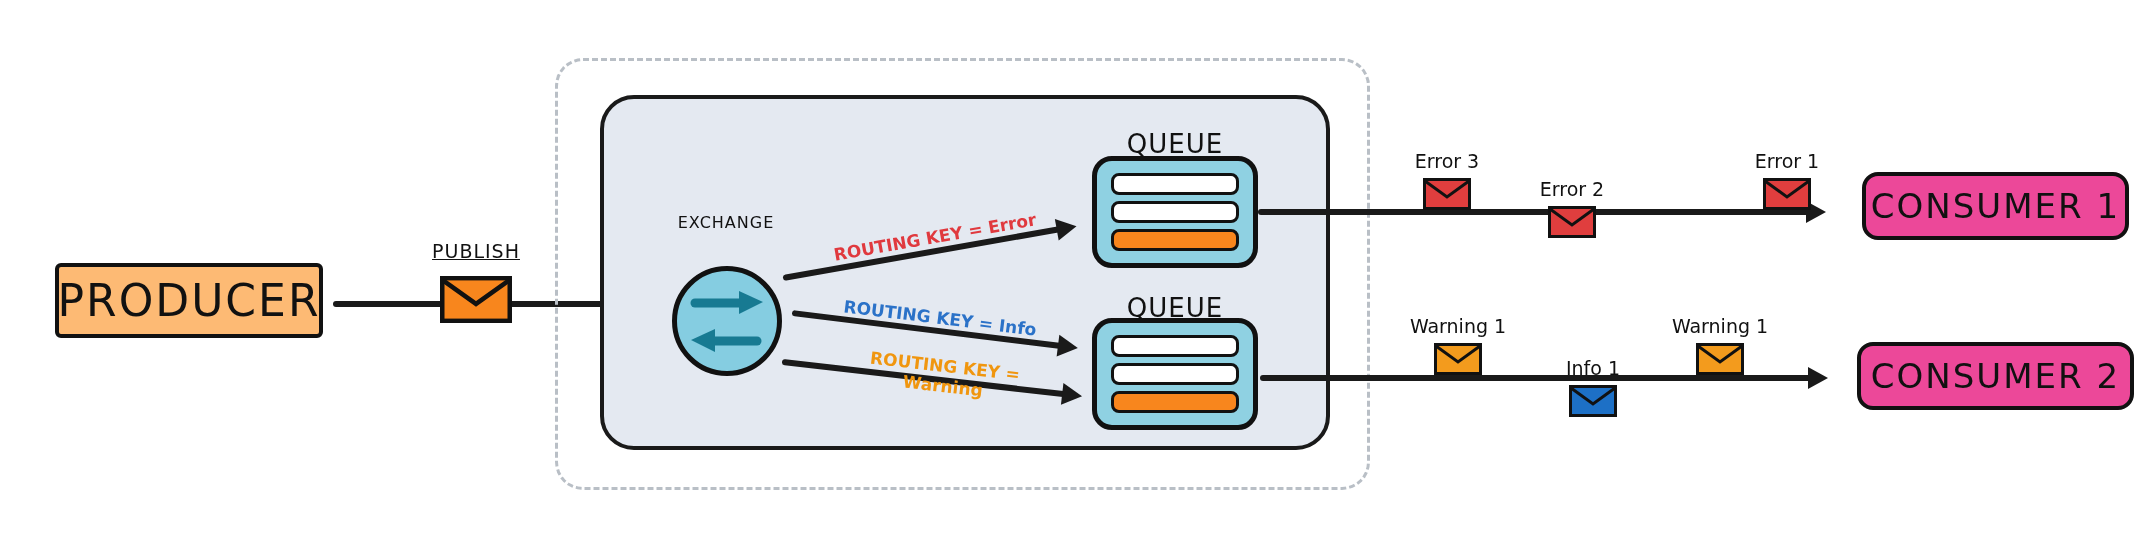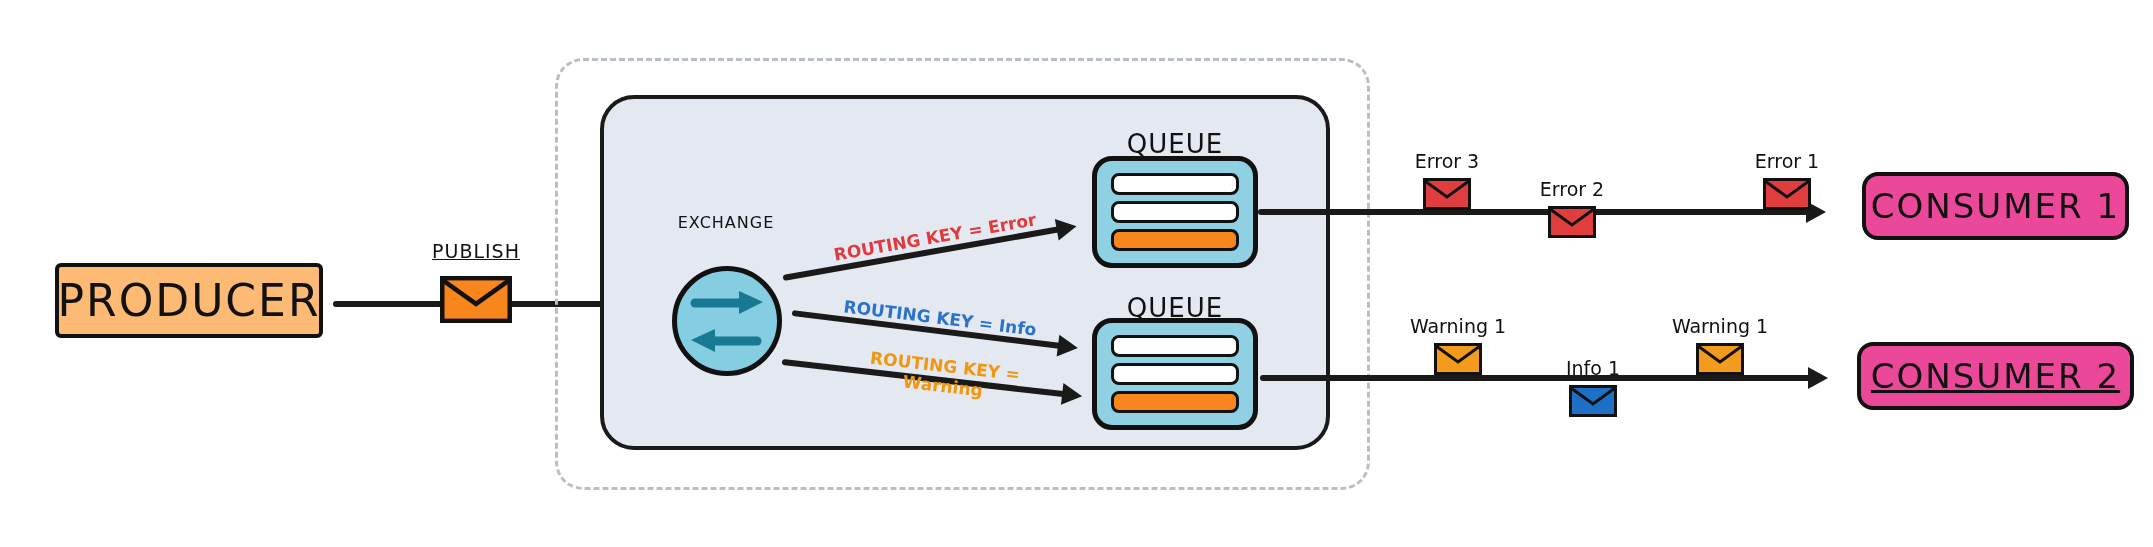--- a/index.html
+++ b/index.html
@@ -11,21 +11,21 @@
   .node{
     position:absolute;display:flex;align-items:center;justify-content:center;
     border:4px solid #111;box-sizing:border-box;
   }
   .producer{
     left:55px;top:263px;width:268px;height:75px;border-radius:6px;
     background:#fdba74;font-size:44px;letter-spacing:2px;
   }
   .consumer{background:#ec4899;border-radius:16px;font-size:34px;letter-spacing:2px;margin-left:32px;}
   .consumer1{left:1830px;top:172px;width:267px;height:68px;}
-  .consumer2{left:1825px;top:342px;width:277px;height:68px;text-decoration:underline;}
+  .consumer2{left:1825px;top:342px;width:277px;height:68px;}
 
   
   .dashed-box{
     position:absolute;left:555px;top:58px;width:815px;height:432px;box-sizing:border-box;
     border:3px dashed #B9BFC6;border-radius:28px;
   }
   .inner-box{
     position:absolute;left:600px;top:95px;width:730px;height:355px;box-sizing:border-box;
     background:#E4E9F1;border:4px solid #1a1a1a;border-radius:34px;
   }

